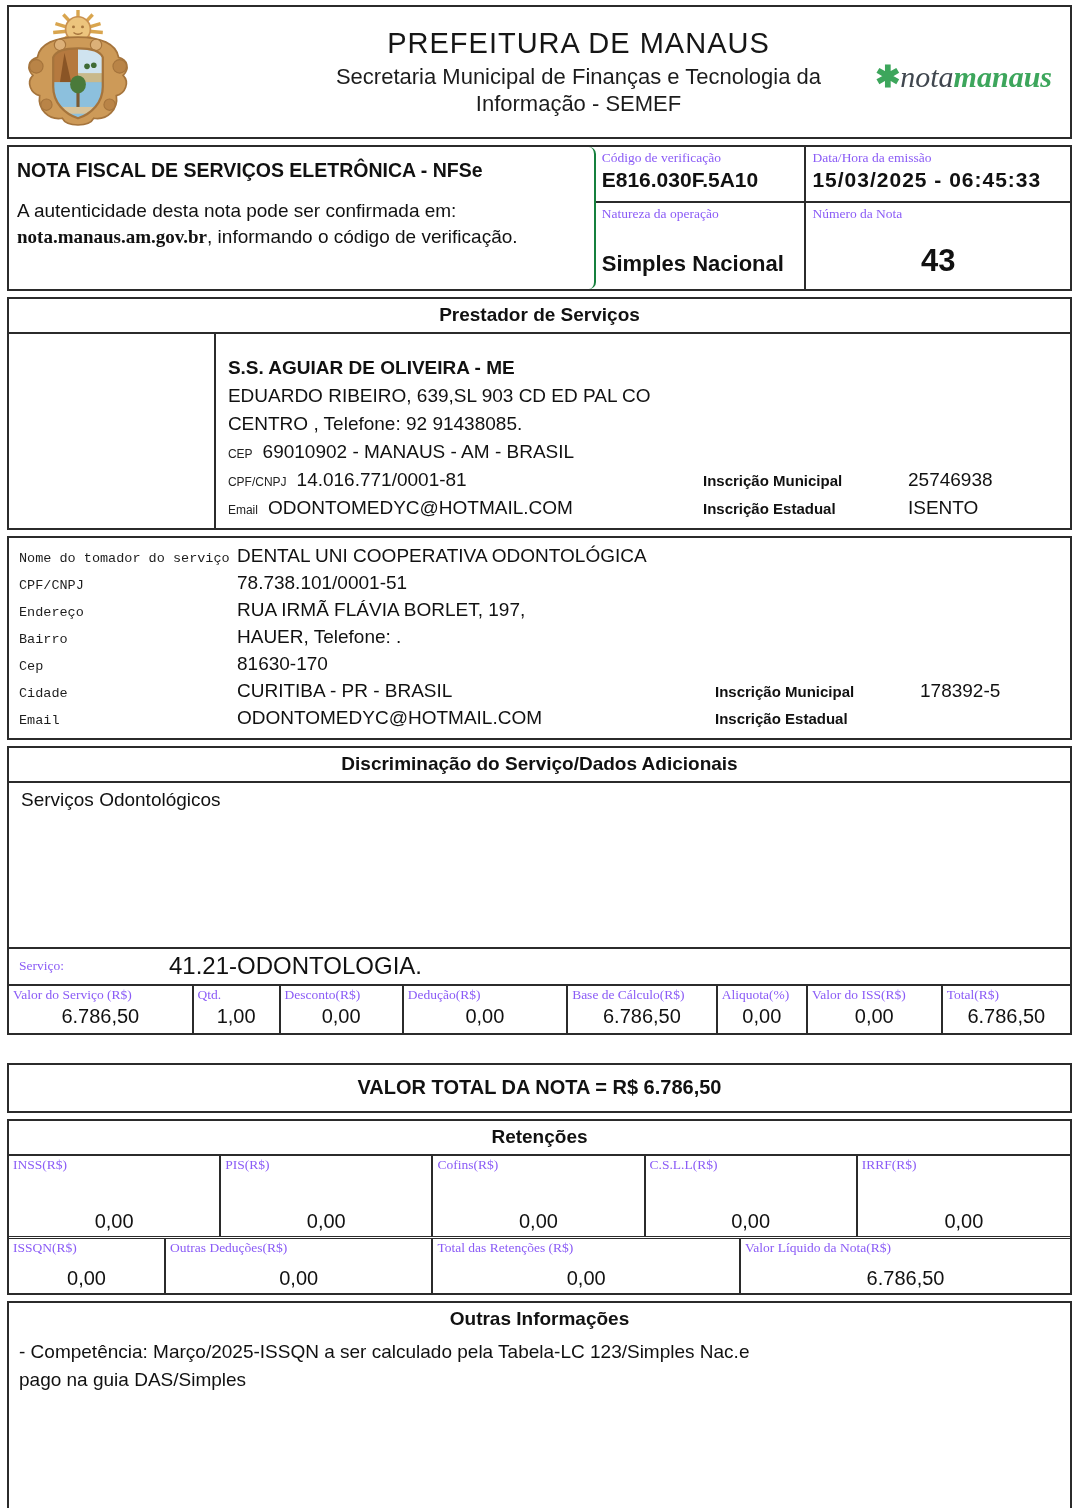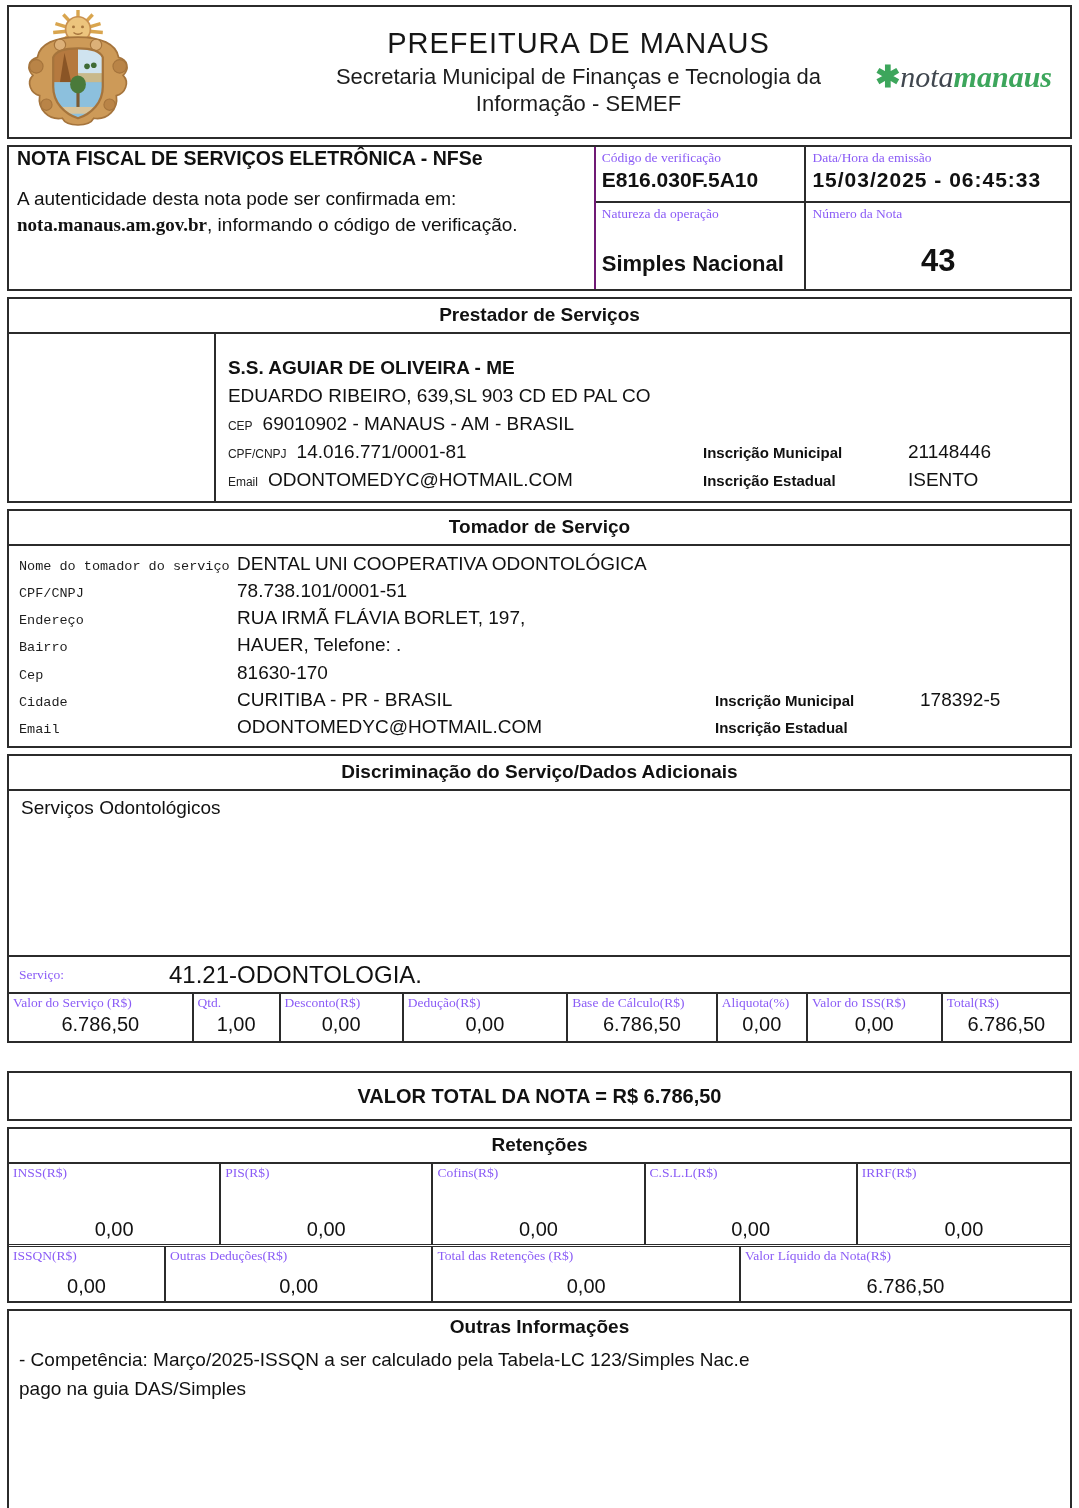--- a/index.html
+++ b/index.html
@@ -27,21 +27,21 @@
   .header-text { flex:1; text-align:center; padding-right:40px; }
   .header-title { font-size:29px; letter-spacing:1px; color:#161616; }
   .header-sub { font-size:22px; color:#1c1c1c; line-height:1.25; margin-top:3px; }
   .brand { position:absolute; right:18px; top:52px; font-size:30px; white-space:nowrap;font-family:Liberation Serif, serif; }
   .brand .ast { font-style:normal; font-weight:bold; }
   .brand .nota { font-style:italic; }
   .brand .manaus { font-style:italic; font-weight:bold; }
 
   
   .nfse-box { height:146px; display:flex; }
-  .nfse-left { width:55.3%; padding:0 8px; border-right:2px solid #701a75; }
+  .nfse-left { width:55.3%; padding:12px 8px; border-right:2px solid #15803d;border-radius:7px; }
   .nfse-title { font-size:19.5px; font-weight:bold; margin-bottom:16px; }
   .nfse-auth { font-size:19px; line-height:1.35; }
   .nfse-auth .url { font-family:"Liberation Serif", serif; font-weight:bold; }
   .nfse-right { flex:1; display:grid; grid-template-columns:44% 56%; grid-template-rows:38% 62%; }
   .nfse-cell { padding:3px 6px; position:relative; }
   .nfse-cell + .nfse-cell { }
   .cell-r { border-left:2px solid #2b2b2b; }
   .cell-b { border-top:2px solid #2b2b2b; }
   .flabel { font-family:"Liberation Serif", serif; font-size:13.5px; color:#8b5cf6; }
   .nfse-code { font-size:21px; font-weight:bold; margin-top:2px; }
@@ -191,44 +191,44 @@
     </div>
   </div>
 
   <div class="box">
     <div class="sec-header">Prestador de Serviços</div>
     <div class="prest-body">
       <div class="prest-logo"></div>
       <div class="prest-info">
         <div class="pline name">S.S. AGUIAR DE OLIVEIRA - ME</div>
         <div class="pline">EDUARDO RIBEIRO, 639,SL 903 CD ED PAL CO</div>
+        <div class="pline">CENTRO , Telefone: 92 91438085.</div>
         <div class="plrow">
           <span class="tag">CEP</span>
           <span class="val">69010902 - MANAUS  - AM  - BRASIL</span>
         </div>
         <div class="plrow">
           <span class="tag">CPF/CNPJ</span>
           <span class="val">14.016.771/0001-81</span>
           <span class="grow"></span>
           <span class="insc-label">Inscrição Municipal</span>
-          <span class="insc-val">21148446</span>
+          <span class="insc-val">25746938</span>
         </div>
         <div class="plrow">
           <span class="tag">Email</span>
           <span class="val">ODONTOMEDYC@HOTMAIL.COM</span>
           <span class="grow"></span>
           <span class="insc-label">Inscrição Estadual</span>
           <span class="insc-val">ISENTO</span>
         </div>
       </div>
     </div>
   </div>
 
   <div class="box">
-    <div class="sec-header">Tomador de Serviço</div>
     <div class="tom-body">
       <div class="trow">
         <span class="tlabel">Nome do tomador do serviço</span>
         <span class="tval">DENTAL UNI COOPERATIVA ODONTOLÓGICA</span>
       </div>
       <div class="trow">
         <span class="tlabel">CPF/CNPJ</span>
         <span class="tval">78.738.101/0001-51</span>
       </div>
       <div class="trow">

